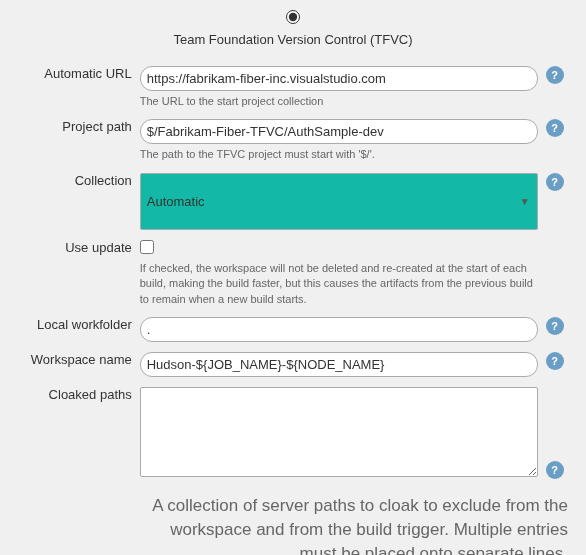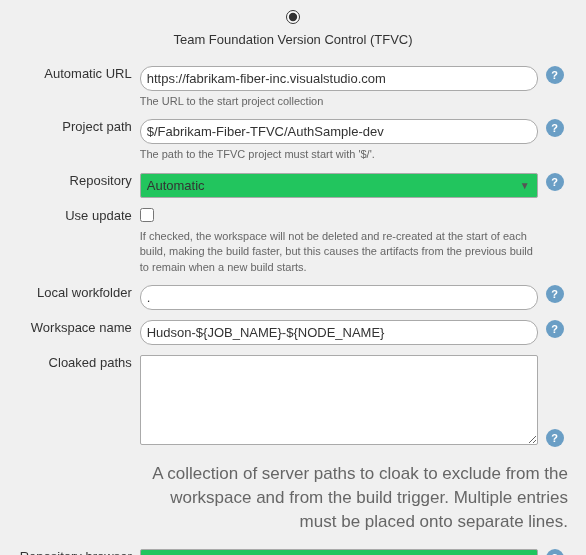--- a/index.html
+++ b/index.html
@@ -92,22 +92,22 @@
 
     .select-wrapper {
       position: relative;
       display: inline-block;
       width: 100%;
     }
 
     .select-input {
       width: 100%;
       border: 1px solid #aaa;
-      background: #22c55e;
-      padding: 4px 6px;
+      background: #14b8a6;
+      padding: 20px 6px;
       font-size: 13px;
       color: #333;
       border-radius: 2px;
       appearance: none;
       -webkit-appearance: none;
       cursor: pointer;
       outline: none;
     }
 
     .select-arrow {
@@ -211,21 +211,21 @@
         <div class="hint-text">The path to the TFVC project must start with '$/'.</div>
       </td>
       <td class="help-cell">
         <a class="help-icon" href="#">
           <span>?</span>
         </a>
       </td>
     </tr>
 
     <tr>
-      <td class="label-cell">Repository</td>
+      <td class="label-cell">Collection</td>
       <td class="input-cell">
         <div class="select-wrapper">
           <select class="select-input">
             <option>Automatic</option>
           </select>
           <span class="select-arrow">▼</span>
         </div>
       </td>
       <td class="help-cell">
         <a class="help-icon" href="#">

